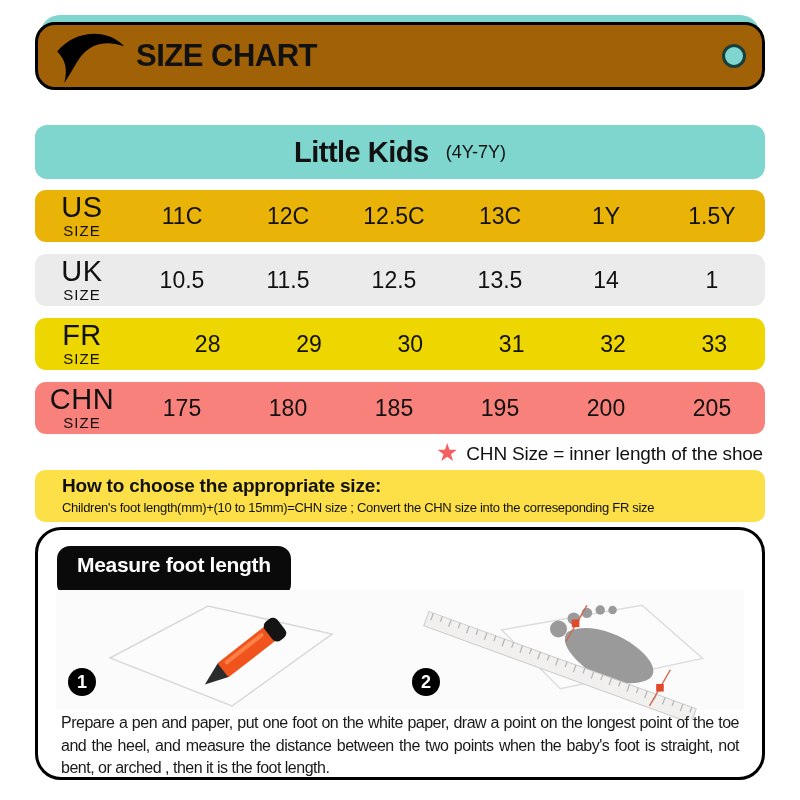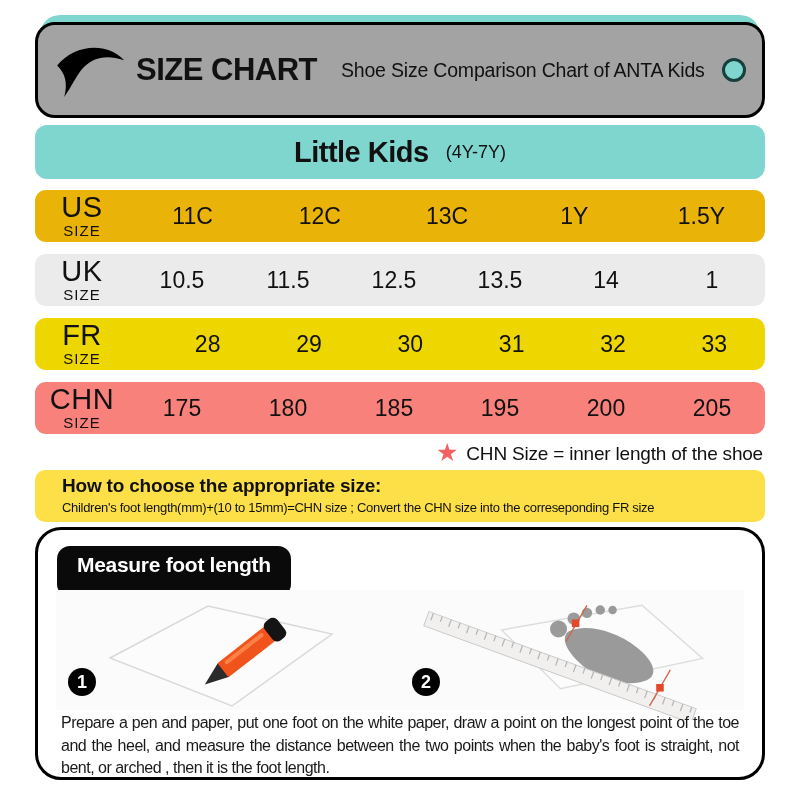--- a/index.html
+++ b/index.html
@@ -2,22 +2,22 @@
 <html><head>
 <meta charset="utf-8">
 <style>
   html,body{margin:0;padding:0;background:#fff;}
   .page{position:relative;width:800px;height:800px;background:#ffffff;
         font-family:"Liberation Sans",sans-serif;color:#111;overflow:hidden;}
 
   
   .header-accent{position:absolute;left:40px;top:15px;width:720px;height:52px;
                  background:#7FD6CE;border-radius:20px;}
-  .header-card{position:absolute;left:35px;top:22px;width:730px;height:96px;
-               background:#a3a3a3;border:3px solid #000;border-radius:20px;
+  .header-card{position:absolute;left:35px;top:22px;width:730px;height:68px;
+               background:#a16207;border:3px solid #000;border-radius:20px;
                box-sizing:border-box;display:flex;align-items:center;}
   .logo{margin-left:16px;flex:0 0 auto;display:flex;align-items:center;}
   .header-title{font-size:31px;font-weight:800;letter-spacing:-0.5px;margin-left:10px;white-space:nowrap;}
   .header-subtitle{font-size:19.5px;font-weight:400;margin-left:24px;white-space:nowrap;letter-spacing:-0.2px;}
   .header-dot{width:18px;height:18px;border-radius:50%;background:#7FD6CE;
               border:3px solid #173F3C;margin-left:auto;margin-right:16px;flex:0 0 auto;}
 
   
   .banner{position:absolute;left:35px;top:125px;width:730px;height:54px;background:#7FD6CE;
           border-radius:12px;display:flex;align-items:center;justify-content:center;gap:17px;}
@@ -71,37 +71,37 @@
 <div class="page">
 
   <div class="header-accent"></div>
   <div class="header-card">
     <span class="logo">
       <svg width="72" height="58" viewBox="0 0 110 90">
         <path d="M4,38 C30,6 80,0 108,30 C80,20 60,26 46,40 C35,51 28,68 15,87 C22,62 14,48 4,38 Z" fill="#000"></path>
       </svg>
     </span>
     <span class="header-title">SIZE CHART</span>
-    <span class="header-subtitle">Shoe Size Comparison Chart of ANTA Kids</span>
     <span class="header-dot"></span>
   </div>
 
   <div class="banner">
     <span class="banner-title">Little Kids</span>
     <span class="banner-sub">(4Y-7Y)</span>
   </div>
 
   <div class="size-row row-us">
     <div class="row-label">
       <span class="sys">US</span>
       <span class="sub">SIZE</span>
     </div>
     <div class="row-values">
       <span>11C</span>
       <span>12C</span>
+      <span>12.5C</span>
       <span>13C</span>
       <span>1Y</span>
       <span>1.5Y</span>
     </div>
   </div>
 
   <div class="size-row row-uk">
     <div class="row-label">
       <span class="sys">UK</span>
       <span class="sub">SIZE</span>

